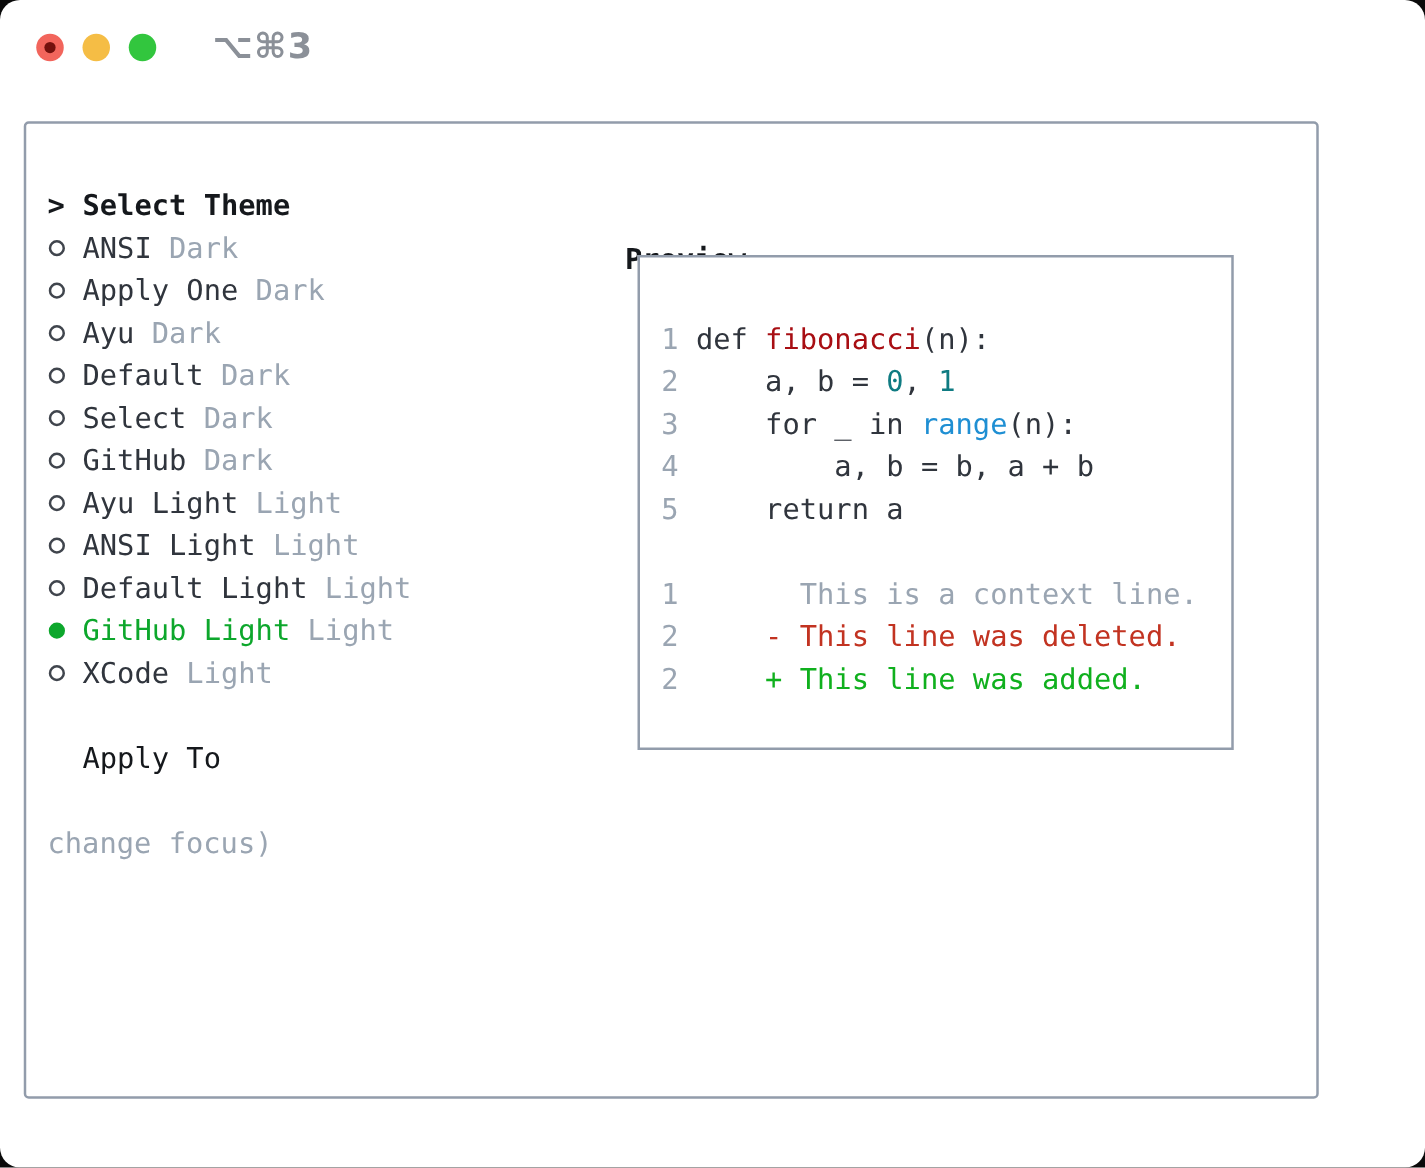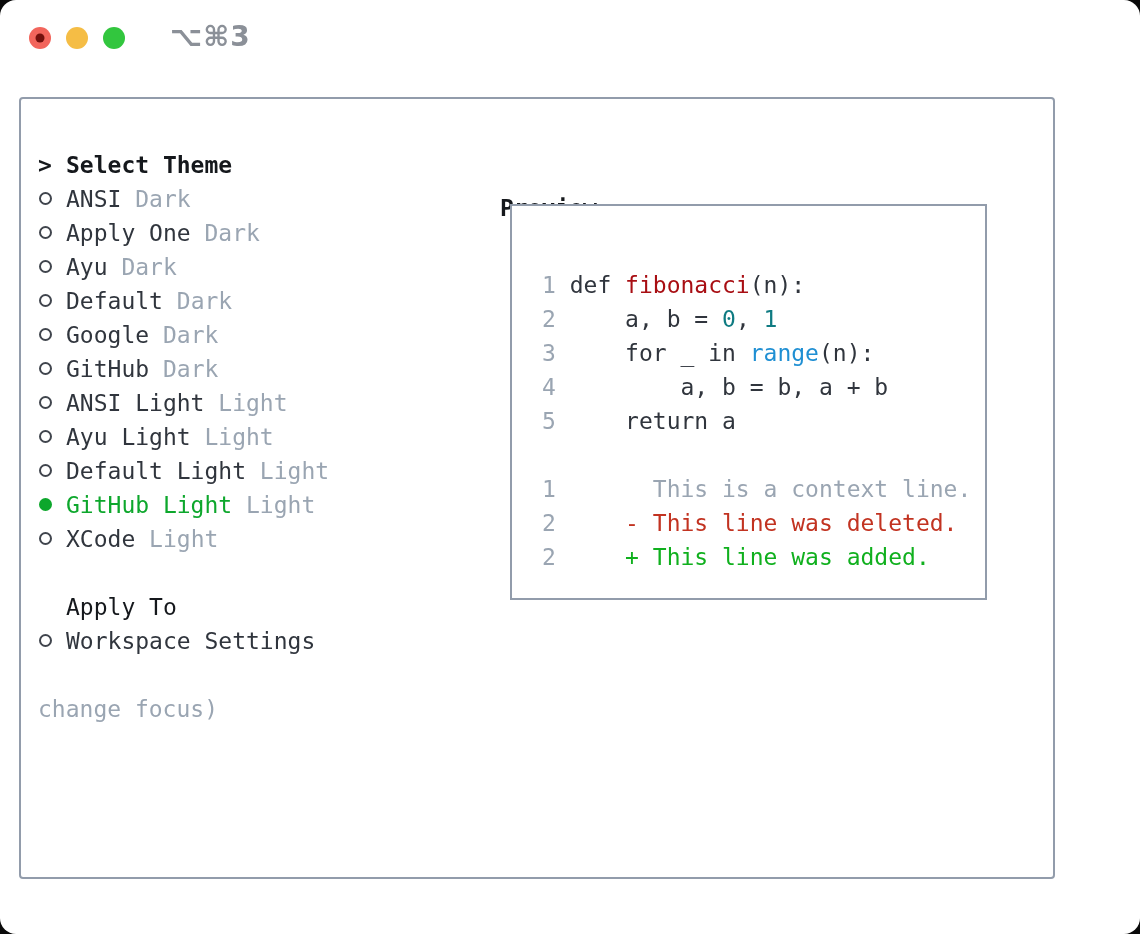--- a/index.html
+++ b/index.html
@@ -55,21 +55,21 @@
   
   .preview-header{
     position:absolute;left:479px;top:49px;height:34px;line-height:34px;
     font-size:23px;font-weight:bold;color:var(--heading);margin-top:43px;
   }
   .preview-box{
     position:absolute;left:489px;top:105px;width:477px;height:396px;
     border:2px solid var(--border);box-sizing:border-box;background:#fff;
   }
   .code-pre{
-    position:absolute;left:14px;top:46px;margin:16px;
+    position:absolute;left:14px;top:46px;margin:3px;
     font-family:"DejaVu Sans Mono","Liberation Mono",monospace;
     font-size:23px;line-height:34px;white-space:pre;
   }
   .code-line{height:34px;}
   .lnum{color:var(--muted);}
   .tok-code{color:var(--text);}
   .tok-func{color:var(--code-red);}
   .tok-num{color:var(--teal);}
   .tok-builtin{color:var(--blue);}
   .tok-muted{color:var(--muted);text-align:right;}
@@ -93,35 +93,34 @@
   <div class="panel">
 
     <div class="col-left">
       <div class="row header-row"><span class="marker"><span class="prompt">&gt;</span></span><span>Select Theme</span></div>
 
       <div id="theme-items">
           <div class="row"><span class="marker"><span class="ring"></span></span><span class="name">ANSI</span><span class="variant"> Dark</span></div>
           <div class="row"><span class="marker"><span class="ring"></span></span><span class="name">Apply One</span><span class="variant"> Dark</span></div>
           <div class="row"><span class="marker"><span class="ring"></span></span><span class="name">Ayu</span><span class="variant"> Dark</span></div>
           <div class="row"><span class="marker"><span class="ring"></span></span><span class="name">Default</span><span class="variant"> Dark</span></div>
-          <div class="row"><span class="marker"><span class="ring"></span></span><span class="name">Google</span><span class="variant"> Dark</span></div>
+          <div class="row"><span class="marker"><span class="ring"></span></span><span class="name">Select</span><span class="variant"> Dark</span></div>
           <div class="row"><span class="marker"><span class="ring"></span></span><span class="name">GitHub</span><span class="variant"> Dark</span></div>
+          <div class="row"><span class="marker"><span class="ring"></span></span><span class="name">Ayu Light</span><span class="variant"> Light</span></div>
           <div class="row"><span class="marker"><span class="ring"></span></span><span class="name">ANSI Light</span><span class="variant"> Light</span></div>
-          <div class="row"><span class="marker"><span class="ring"></span></span><span class="name">Ayu Light</span><span class="variant"> Light</span></div>
           <div class="row"><span class="marker"><span class="ring"></span></span><span class="name">Default Light</span><span class="variant"> Light</span></div>
           <div class="row selected"><span class="marker"><span class="ring filled"></span></span><span class="name">GitHub Light</span><span class="variant"> Light</span></div>
           <div class="row"><span class="marker"><span class="ring"></span></span><span class="name">XCode</span><span class="variant"> Light</span></div>
         </div>
 
       <div class="spacer"></div>
 
       <div class="row subheader-row"><span class="marker"></span><span>Apply To</span></div>
 
       <div id="apply-items">
-          <div class="row"><span class="marker"><span class="ring"></span></span><span class="name">Workspace Settings</span><span class="variant"></span></div>
         </div>
 
       <div class="spacer"></div>
 
       <div class="row hint-row">change focus)</div>
     </div>
 
     <div class="preview-header">Preview</div>
     <div class="preview-box">
       <pre class="code-pre" id="code-pre"><div class="code-line"><span class="lnum">1 </span><span class="tok-code">def </span><span class="tok-func">fibonacci</span><span class="tok-code">(n):</span></div><div class="code-line"><span class="lnum">2 </span><span class="tok-code">    a, b = </span><span class="tok-num">0</span><span class="tok-code">, </span><span class="tok-num">1</span></div><div class="code-line"><span class="lnum">3 </span><span class="tok-code">    for _ in </span><span class="tok-builtin">range</span><span class="tok-code">(n):</span></div><div class="code-line"><span class="lnum">4 </span><span class="tok-code">        a, b = b, a + b</span></div><div class="code-line"><span class="lnum">5 </span><span class="tok-code">    return a</span></div><div class="code-line"><span class="lnum">  </span></div><div class="code-line"><span class="lnum">1 </span><span class="tok-muted">      This is a context line.</span></div><div class="code-line"><span class="lnum">2 </span><span class="tok-del">    - This line was deleted.</span></div><div class="code-line"><span class="lnum">2 </span><span class="tok-add">    + This line was added.</span></div></pre>

